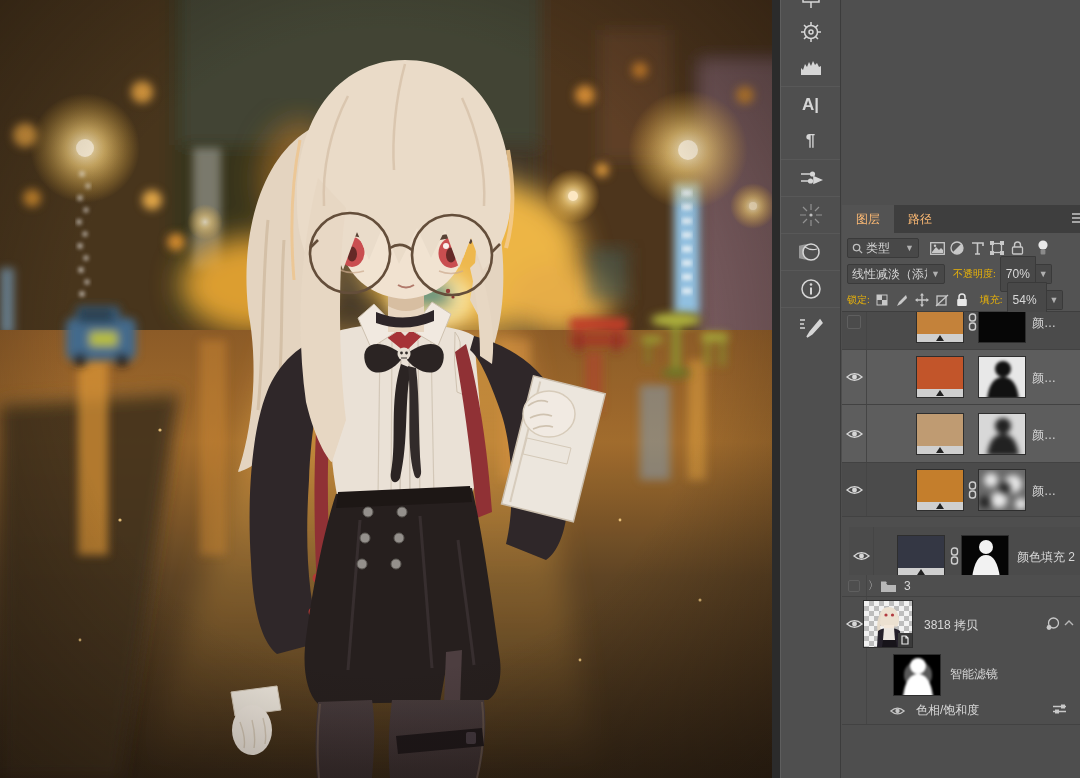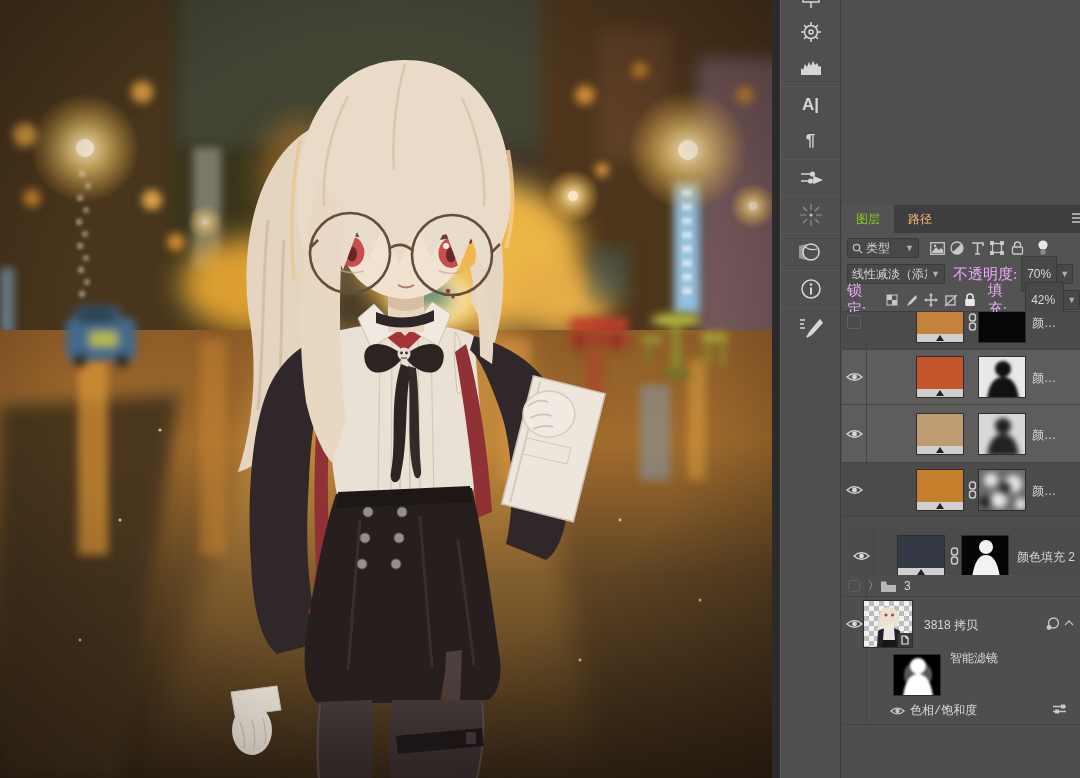--- a/index.html
+++ b/index.html
@@ -17,29 +17,29 @@
   .dock-cell { position:relative; width:100%; height:36px; display:flex; align-items:center; justify-content:center; }
   .dock-sep { width:100%; height:1px; background:#424242; border-bottom:1px solid #585858; }
   .dock-txt { color:#d6d6d6; font-size:17px; font-weight:bold; }
   svg.ico { display:block; }
 
   
   #layers-panel { left:842px; top:0; width:238px; height:778px; background:#4f4f4f; }
   #panel-well { left:0; top:0; width:238px; height:205px; background:#4f4f4f; }
   #tab-bar { left:0; top:205px; width:238px; height:28px; background:#3e3e3e; display:flex; align-items:stretch; }
   .tab { padding:0 14px; display:flex; align-items:center; font-size:12px; color:#fdba74; }
-  .tab.active { background:#535353; color:#84cc16;justify-content:flex-end; }
+  .tab.active { background:#535353; color:#fdba74;justify-content:flex-end; }
   #panel-menu { position:absolute; right:0; top:211px; width:8px; height:16px; overflow:hidden; }
 
   #controls { left:0; top:233px; width:238px; height:79px; background:#535353; border-bottom:1px solid #3e3e3e; }
   .ctl-row { position:absolute; left:0; width:238px; height:26px; display:flex; align-items:center; }
   .selbox { background:#484848; border:1px solid #3a3a3a; border-radius:2px; height:20px;
     display:flex; align-items:center; color:#d8d8d8; font-size:12px; padding:0 4px; }
   .chev { color:#b0b0b0; font-size:9px; margin-left:auto; padding-left:4px; }
-  .ctl-label { color:#f0abfc; font-size:15px;font-family:Liberation Serif, serif; }
+  .ctl-label { color:#eab308; font-size:10px;font-family:Liberation Serif, serif; }
   .valbox { background:#484848; border:1px solid #3a3a3a; border-radius:2px 0 0 2px; height:36px;
     display:flex; align-items:center; color:#d8d8d8; font-size:12px; padding:0 5px; }
   .valdrop { background:#484848; border:1px solid #3a3a3a; border-left:none; border-radius:0 2px 2px 0;
     height:20px; width:16px; display:flex; align-items:center; justify-content:center; color:#b0b0b0; font-size:9px; }
   .fbtn { width:20px; height:20px; display:flex; align-items:center; justify-content:center; }
 
   
   #layer-list { left:0; top:312px; width:238px; height:466px; background:#4e4e4e; overflow:hidden; }
   .lrow { position:absolute; left:0; width:238px; background:#4b4b4b; border-bottom:1px solid #424242; }
   .lrow.sel { background:#5d5d5d; }
@@ -523,21 +523,21 @@
           </svg>
       </div>
       <div class="fbtn">
         <svg width="12" height="14" viewBox="0 0 12 14">
             <path d="M3,6 V4 a3,3 0 0 1 6,0 v2" stroke="#e8e8e8" stroke-width="1.5" fill="none"></path>
             <rect x="1.2" y="6" width="9.6" height="7" rx="1" fill="#e8e8e8"></rect>
           </svg>
       </div>
       <span class="ctl-label" style="margin-left:8px;">填充:</span>
       <div class="valbox" style="margin-left:4px; width:40px;">
-        <span>42%</span>
+        <span>54%</span>
       </div>
       <div class="valdrop">▼</div>
     </div>
   </div>
 
   <div id="layer-list" class="abs">
 
     <div class="lrow" style="top:-17px; height:55px;">
       <div class="eye-col">
           <div class="eye-empty"></div>
@@ -703,26 +703,26 @@
 
     <div class="lrow" style="top:338px; height:75px; background:#4e4e4e;">
       <div class="eye-col" style="border-right:1px solid #454545;"></div>
       <div class="mask" style="left:51px; top:4px; background:#000;">
         <svg width="48" height="42" viewBox="0 0 48 42" style="filter:blur(1.2px);">
             <circle cx="24" cy="11" r="8" fill="#fff"></circle>
             <path d="M9,42 C11,25 17,19 24,19 C31,19 37,25 39,42 Z" fill="#fff"></path>
             <circle cx="24" cy="20" r="14" fill="#fff" opacity="0.35"></circle>
           </svg>
       </div>
-      <div class="lname" style="left:108px; top:0;">智能滤镜</div>
+      <div class="lname" style="left:108px; top:16px;">智能滤镜</div>
       <svg class="abs" style="left:48px; top:56px;" width="15" height="10" viewBox="0 0 18 12">
           <path d="M1,6 Q9,-1 17,6 Q9,13 1,6 Z" stroke="#c6c6c6" stroke-width="1.4" fill="none"></path>
           <circle cx="9" cy="6" r="2.6" fill="#c6c6c6"></circle>
         </svg>
-      <div class="lname" style="left:68px; top:52px;font-family:Liberation Mono, monospace;">色相/饱和度</div>
+      <div class="lname" style="left:74px; top:52px;">色相/饱和度</div>
       <svg class="abs" style="left:210px; top:53px;" width="15" height="12" viewBox="0 0 15 12">
           <g stroke="#c8c8c8" stroke-width="1.3">
             <path d="M1,3.5 h13 M1,8.5 h13"></path>
           </g>
           <rect x="9" y="1.5" width="4" height="4" fill="#c8c8c8"></rect>
           <rect x="3" y="6.5" width="4" height="4" fill="#c8c8c8"></rect>
         </svg>
     </div>
 
   </div>

